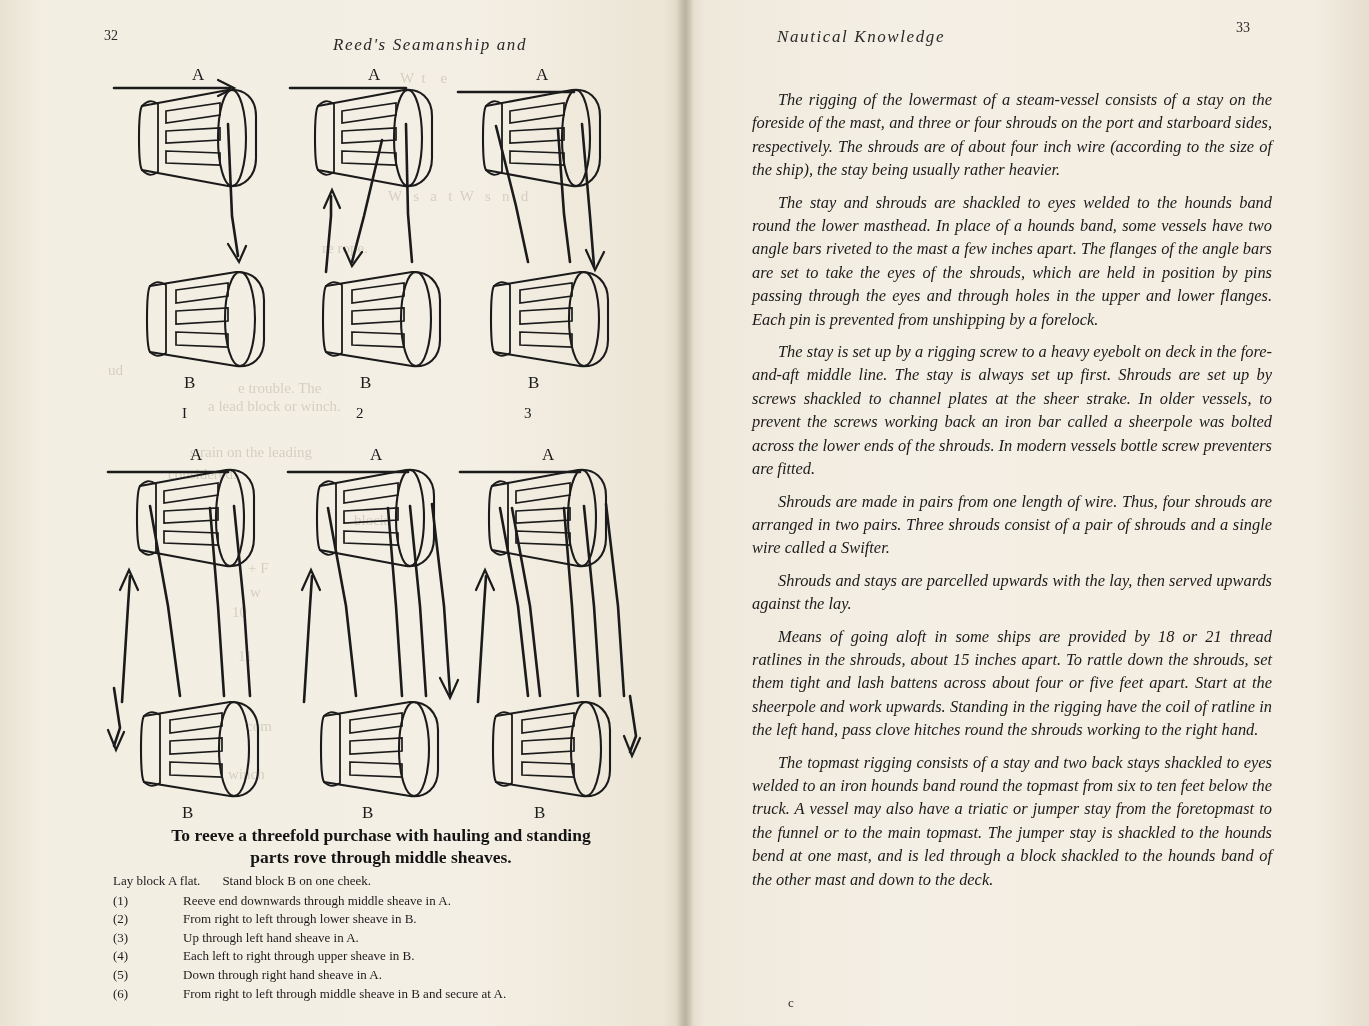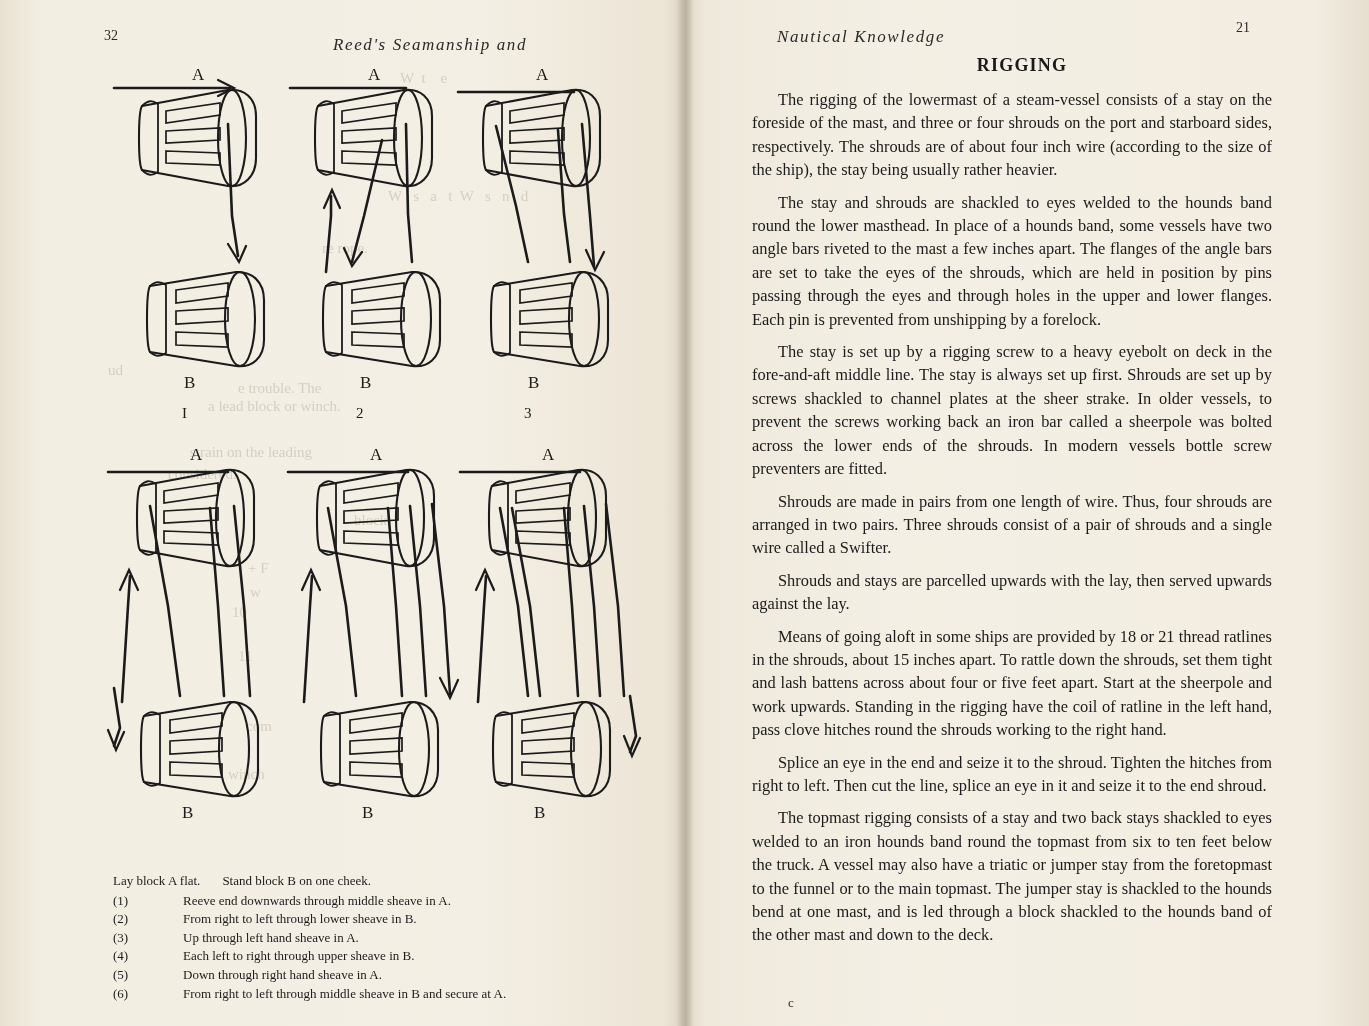--- a/index.html
+++ b/index.html
@@ -124,20 +124,21 @@
     top: 88px;
     width: 520px;
     font-size: 16.4px;
     line-height: 23.4px;
     text-align: justify;
     color: #1b1b1b;
   }
   #right-col p {
     margin: 0 0 9px 0;
     text-indent: 26px;
+    font-style: italic;
   }
   #sig-mark {
     position: absolute;
     left: 788px;
     top: 995px;
     font-size: 13px;
     color: #333;
   }
 
   
@@ -317,20 +318,24 @@
           <g transform="translate(36,250)">
               <use href="#blockCheek"></use>
             </g>
           <text x="80" y="372" font-family="Liberation Serif, serif" font-size="17" fill="#1b1b1b" stroke="none">B</text>
           <text x="74" y="404" font-family="Liberation Serif, serif" font-size="15" fill="#1b1b1b" stroke="none">6</text>
         </g>
       </g>
     </svg>
   </div>
 
+  <div class="fig-caption">
+    <span>To reeve a threefold purchase with hauling and standing</span><br>
+    <span>parts rove through middle sheaves.</span>
+  </div>
 
   <div id="steps-block">
     <div id="steps-intro">
       <span>Lay block A flat.</span><span class="gap"></span><span>Stand block B on one cheek.</span>
     </div>
 
     <div class="step">
       <span class="num">(1)</span>
       <span class="txt">Reeve end downwards through middle sheave in A.</span>
     </div>
@@ -350,30 +355,28 @@
       <span class="num">(5)</span>
       <span class="txt">Down through right hand sheave in A.</span>
     </div>
     <div class="step">
       <span class="num">(6)</span>
       <span class="txt">From right to left through middle sheave in B and secure at A.</span>
     </div>
   </div>
 
   <div class="hdr" id="right-header">Nautical Knowledge</div>
-  <div class="folio" id="right-folio">21</div>
-
-  <div id="rigging-title">RIGGING</div>
+  <div class="folio" id="right-folio">33</div>
+
 
   <div id="right-col">
     <p>The rigging of the lowermast of a steam-vessel consists of a stay on the foreside of the mast, and three or four shrouds on the port and starboard sides, respectively. The shrouds are of about four inch wire (according to the size of the ship), the stay being usually rather heavier.</p>
     <p>The stay and shrouds are shackled to eyes welded to the hounds band round the lower masthead. In place of a hounds band, some vessels have two angle bars riveted to the mast a few inches apart. The flanges of the angle bars are set to take the eyes of the shrouds, which are held in position by pins passing through the eyes and through holes in the upper and lower flanges. Each pin is prevented from unshipping by a forelock.</p>
     <p>The stay is set up by a rigging screw to a heavy eyebolt on deck in the fore-and-aft middle line. The stay is always set up first. Shrouds are set up by screws shackled to channel plates at the sheer strake. In older vessels, to prevent the screws working back an iron bar called a sheerpole was bolted across the lower ends of the shrouds. In modern vessels bottle screw preventers are fitted.</p>
     <p>Shrouds are made in pairs from one length of wire. Thus, four shrouds are arranged in two pairs. Three shrouds consist of a pair of shrouds and a single wire called a Swifter.</p>
     <p>Shrouds and stays are parcelled upwards with the lay, then served upwards against the lay.</p>
     <p>Means of going aloft in some ships are provided by 18 or 21 thread ratlines in the shrouds, about 15 inches apart. To rattle down the shrouds, set them tight and lash battens across about four or five feet apart. Start at the sheerpole and work upwards. Standing in the rigging have the coil of ratline in the left hand, pass clove hitches round the shrouds working to the right hand.</p>
-    <p>Splice an eye in the end and seize it to the shroud. Tighten the hitches from right to left. Then cut the line, splice an eye in it and seize it to the end shroud.</p>
     <p>The topmast rigging consists of a stay and two back stays shackled to eyes welded to an iron hounds band round the topmast from six to ten feet below the truck. A vessel may also have a triatic or jumper stay from the foretopmast to the funnel or to the main topmast. The jumper stay is shackled to the hounds bend at one mast, and is led through a block shackled to the hounds band of the other mast and down to the deck.</p>
   </div>
 
   <div id="sig-mark">c</div>
 
 </div>
 
 </body></html>

